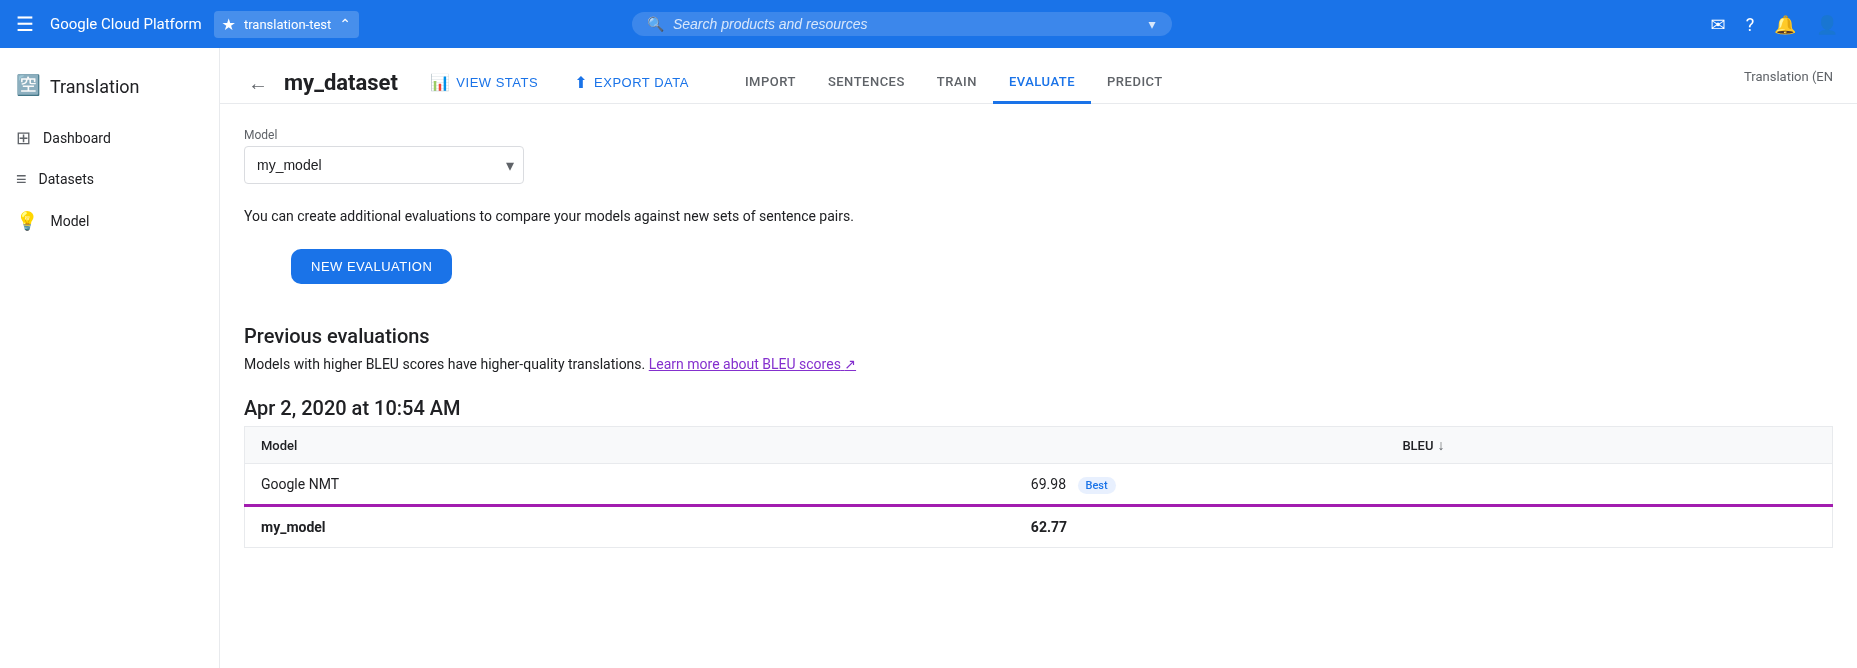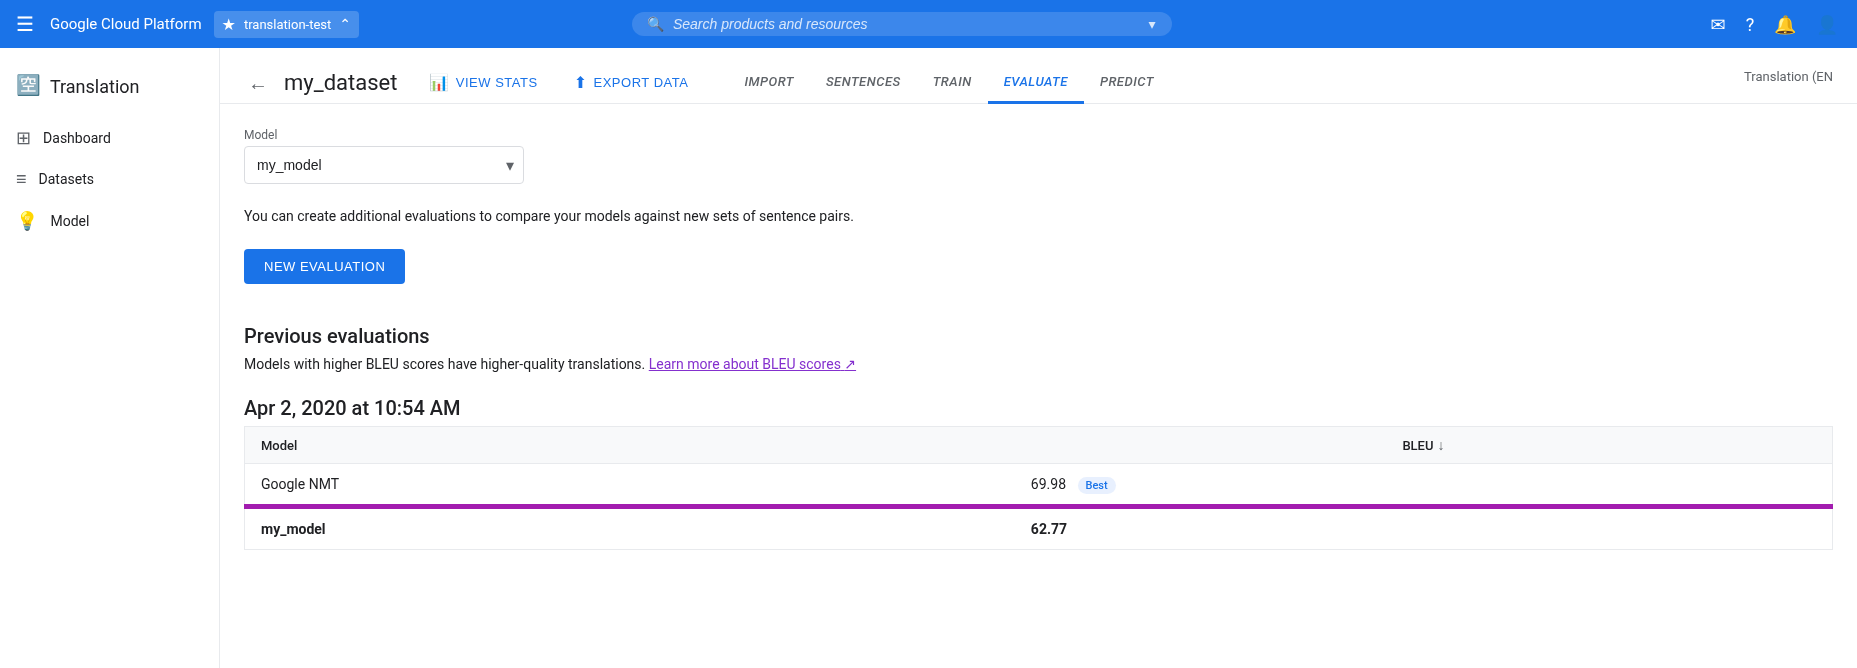--- a/index.html
+++ b/index.html
@@ -66,21 +66,21 @@
     
     .main-content { flex: 1; overflow-y: auto; background: #fff; }
 
     
     .page-header {
       display: flex; align-items: center; gap: 12px;
       padding: 14px 24px 0;
       border-bottom: 1px solid #e8eaed;
     }
     .back-btn { color: #5f6368; cursor: pointer; font-size: 20px; padding: 4px; }
-    .page-title { font-size: 22px; font-weight: 400; color: #202124; margin-right: 8px; }
+    .page-title { font-size: 22px; font-weight: 700; color: #202124; margin-right: 8px; }
     .header-action-btn {
       display: flex; align-items: center; gap: 6px;
       color: #1a73e8; font-size: 13px; font-weight: 500;
       cursor: pointer; padding: 6px 12px; text-transform: uppercase; letter-spacing: 0.5px;
       border: none; background: none;
     }
     .tab {
       padding: 12px 16px; font-size: 13px; font-weight: 500; letter-spacing: 0.5px;
       text-transform: uppercase; color: #5f6368; cursor: pointer;
       border-bottom: 3px solid transparent; margin-bottom: -1px;
@@ -105,23 +105,23 @@
     .model-select-chevron {
       position: absolute; right: 10px; top: 50%; transform: translateY(-50%);
       color: #5f6368; pointer-events: none; font-size: 16px;
     }
 
     
     .description-text { font-size: 14px; color: #202124; margin-bottom: 25px; margin-top: 16px; }
 
     
     .new-eval-btn {
-      background: #1a73e8; color: #fff; border: none; border-radius: 4px;
+      background: #1a73e8; color: #fff; border: none; border-radius: 10px;
       padding: 10px 20px; font-size: 13px; font-weight: 500; letter-spacing: 0.5px;
-      text-transform: uppercase; cursor: pointer;
+      text-transform: uppercase; cursor: pointer; margin-left: 47px;
     }
 
     
     .prev-eval-section { margin-top: 40px; }
     .prev-eval-title { font-size: 20px; font-weight: 500; color: #202124; margin-bottom: 8px; }
     .prev-eval-desc { font-size: 14px; color: #202124; margin-bottom: 24px; }
     .prev-eval-link { color: #8430ce; text-decoration: underline; cursor: pointer; }
 
     
     .eval-entry { margin-bottom: 24px; }
@@ -131,21 +131,21 @@
 
     
     .eval-table { width: 100%; border-collapse: collapse; border: 1px solid #e8eaed; }
     .eval-table th {
       text-align: left; padding: 10px 16px;
       background: #f8f9fa; font-size: 13px; font-weight: 500; color: #202124;
       border-bottom: 1px solid #e8eaed;
     }
     .eval-table td {
       padding: 12px 16px; font-size: 14px; color: #202124;
-      border-bottom: 5px solid #a21caf;
+      border-bottom: 3px solid #a21caf;
     }
     .eval-table tr:last-child td { border-bottom: none; }
     .bleu-header { display: flex; align-items: center; gap: 4px; justify-content: center; }
     .sort-icon { font-size: 14px; color: #5f6368; }
     .best-badge {
       background: #e8f0fe; color: #1a73e8; font-size: 11px;
       padding: 2px 8px; border-radius: 12px; margin-left: 8px; font-weight: 500; text-align: center;
     }
   </style>
 </head>
@@ -208,21 +208,21 @@
       <span class="page-title">my_dataset</span>
       <button class="header-action-btn">
         <span style="font-size:16px;">📊</span>
         <span>VIEW STATS</span>
       </button>
       <button class="header-action-btn">
         <span style="font-size:16px;">⬆</span>
         <span>EXPORT DATA</span>
       </button>
 
-      <div style="display:flex; align-items:center; margin-left:16px;font-style:italic;">
+      <div style="display:flex; align-items:center; margin-left:16px;">
         <div class="tab">IMPORT</div>
         <div class="tab">SENTENCES</div>
         <div class="tab">TRAIN</div>
         <div class="tab active">EVALUATE</div>
         <div class="tab">PREDICT</div>
       </div>
 
       <span style="margin-left:auto; font-size:13px; color:#5f6368; padding-bottom:12px;">Translation (EN</span>
     </div>
 

